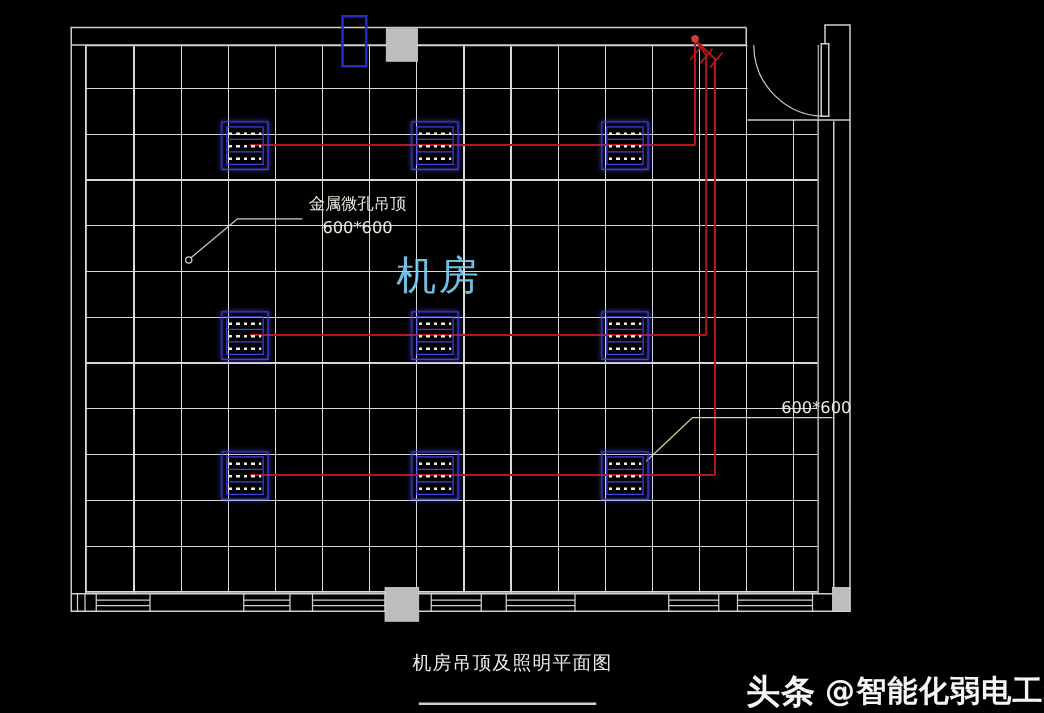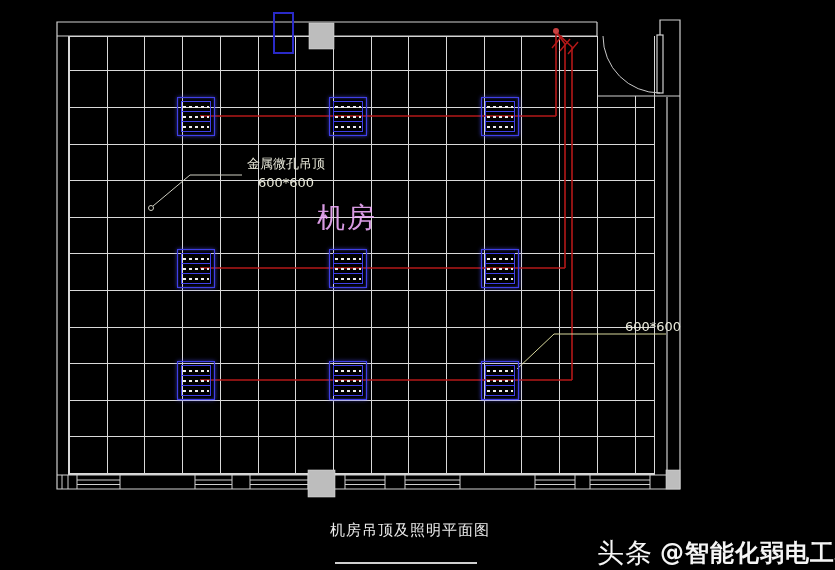--- a/index.html
+++ b/index.html
@@ -29,24 +29,24 @@
     border:1px solid #4040e8;display:flex;flex-direction:column;box-sizing:border-box;
   }
   .fixture .cell{flex:1;position:relative;border-bottom:1px solid #4040e8;}
   .fixture .cell:last-child{border-bottom:none;}
   .fixture .cell::after{
     content:"";position:absolute;left:1px;right:1px;top:50%;margin-top:-1px;height:2px;
     background:repeating-linear-gradient(90deg,#ececec 0,#ececec 3px,transparent 3px,transparent 6px);
   }
   
   .anno{position:absolute;color:#e9e9da;font-size:13px;line-height:19px;text-align:center;white-space:nowrap;}
-  #room-label{position:absolute;left:317px;top:187px;color:#f0abfc;font-size:28px;letter-spacing:2px;opacity:.9;}
+  #room-label{position:absolute;left:317px;top:187px;color:#7dd3fc;font-size:32px;letter-spacing:2px;opacity:.9;}
   #title{position:absolute;left:330px;top:509px;width:150px;text-align:left;color:#ececec;font-size:15px;letter-spacing:1px;white-space:nowrap;}
   #brand{position:absolute;left:597px;top:523px;display:flex;align-items:center;gap:7px;color:#f5f5f5;white-space:nowrap;}
-  #brand .b1{font-size:27px;font-weight:400;letter-spacing:1px;}
+  #brand .b1{font-size:27px;font-weight:700;letter-spacing:1px;}
   #brand .b2{font-size:24px;font-weight:700;letter-spacing:1px;}
 </style>
 </head>
 <body>
 
 <div id="canvas">
 
   <div id="grid"></div>
 
   <div id="door-swing-mask"></div>

